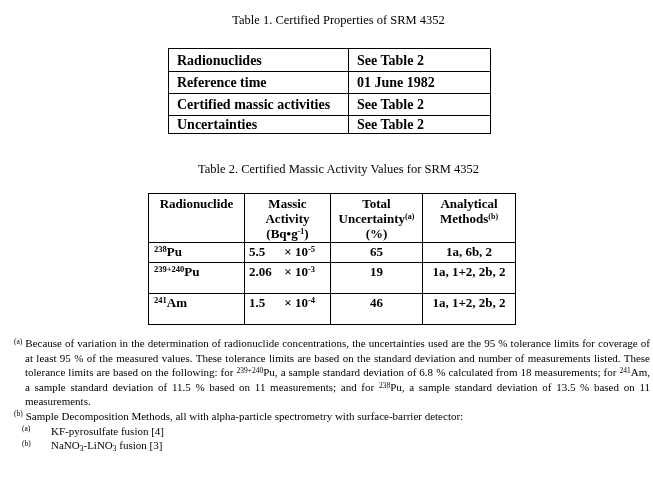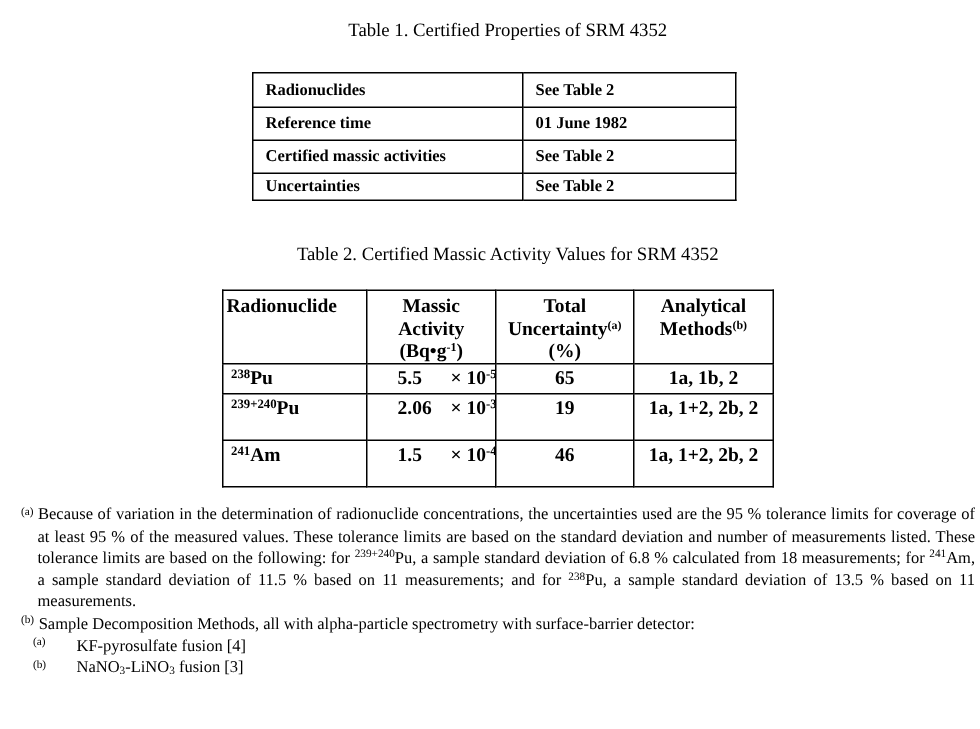--- a/index.html
+++ b/index.html
@@ -12,32 +12,32 @@
     position:absolute;left:12px;width:653px;text-align:center;
     font-size:12.5px;line-height:16px;
   }
   #t1-title{top:12px;}
   #t2-title{top:161px;}
 
   table{border-collapse:collapse;position:absolute;table-layout:fixed;background:#fff;}
   td{border:1.5px solid #000;overflow:hidden;}
 
   
-  #t1{left:168px;top:48px;width:322px;font-size:11px;font-weight:bold;}
+  #t1{left:168px;top:48px;width:322px;font-size:14px;font-weight:bold;}
   #t1 td{padding:1px 4px 1px 8px;vertical-align:middle;line-height:15px;}
   #t1 tr.r1{height:23px;} #t1 tr.r2{height:22px;margin-left:32px;} #t1 tr.r3{height:22px;} #t1 tr.r4{height:18px;}
 
   
   #t2{left:148px;top:193px;width:367px;font-size:13px;font-weight:bold;}
   #t2 td{vertical-align:top;line-height:15px;padding:1px 2px;}
   #t2 tr.hrow{height:47px;} #t2 tr.d1{height:20px;} #t2 tr.d2{height:31px;} #t2 tr.d3{height:31px;}
   #t2 td.hc{text-align:center;padding-top:2px;}
-  #t2 td.hl{text-align:left;padding-left:2px;padding-top:2px;}
+  #t2 td.hl{text-align:center;padding-left:2px;padding-top:2px;}
   #t2 td.rn{padding-left:5px;}
-  #t2 td.ma{padding-left:20px;white-space:nowrap;font-family:Liberation Serif, serif;}
+  #t2 td.ma{padding-left:4px;white-space:nowrap;font-family:Liberation Serif, serif;}
   #t2 td.ct{text-align:center;}
   #t2 td.mt{text-align:center;padding:1px 9px;}
   .mant{display:inline-block;width:32px;text-align:left;}
   .times{display:inline-block;width:14px;text-align:center;}
   sup.iso{font-size:8.5px;vertical-align:4px;line-height:0;letter-spacing:0;}
   sup.pexp{font-size:8.5px;vertical-align:4px;line-height:0;}
   sup.hsup{font-size:8px;vertical-align:4px;line-height:0;}
 
   
   .fnotes{
@@ -107,21 +107,21 @@
       </td>
       <td class="hc">
         <div>Analytical</div>
         <div><span>Methods</span><sup class="hsup">(b)</sup></div>
       </td>
     </tr>
     <tr class="d1">
       <td class="rn"><sup class="iso">238</sup><span>Pu</span></td>
       <td class="ma"><span class="mant">5.5</span><span class="times">×</span><span><span>10</span><sup class="pexp">-5</sup></span></td>
       <td class="ct">65</td>
-      <td class="mt">1a, 1b, 2</td>
+      <td class="mt">1a, 6b, 2</td>
     </tr>
     <tr class="d2">
       <td class="rn"><sup class="iso">239+240</sup><span>Pu</span></td>
       <td class="ma"><span class="mant">2.06</span><span class="times">×</span><span><span>10</span><sup class="pexp">-3</sup></span></td>
       <td class="ct">19</td>
       <td class="mt">1a, 1+2, 2b, 2</td>
     </tr>
     <tr class="d3">
       <td class="rn"><sup class="iso">241</sup><span>Am</span></td>
       <td class="ma"><span class="mant">1.5</span><span class="times">×</span><span><span>10</span><sup class="pexp">-4</sup></span></td>

